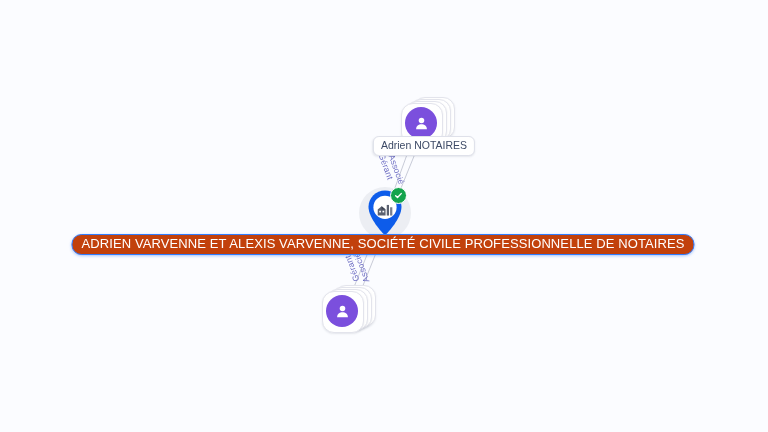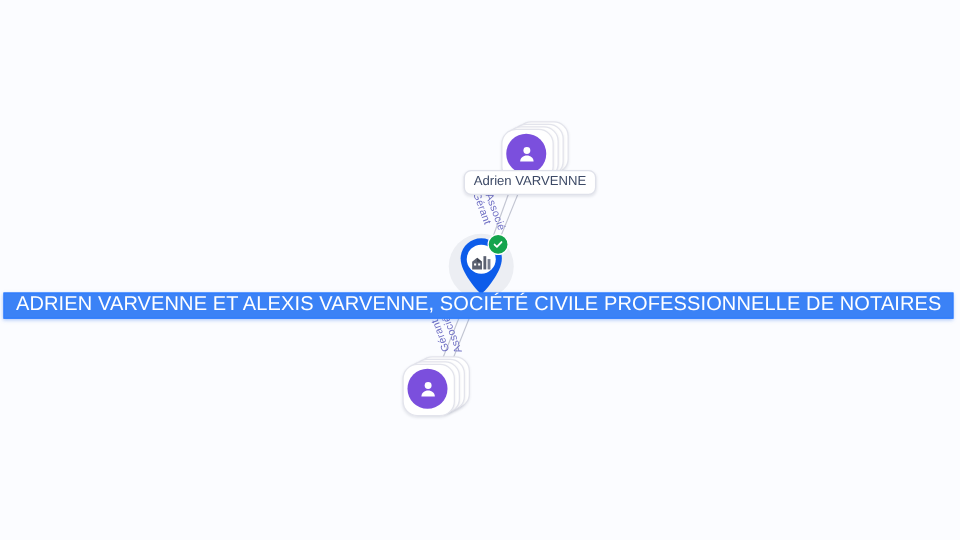--- a/index.html
+++ b/index.html
@@ -130,25 +130,25 @@
     display: flex;
     align-items: center;
     justify-content: center;
   }
 
   
   .title-bar {
     position: absolute;
     transform: translateX(-50%);
     white-space: nowrap;
-    background: #3b82f6;
+    background: #c2410c;
     border: 1.5px solid #2f7dff;
-    border-radius: 0;
+    border-radius: 10px;
     color: #ffffff;
-    font-size: 16px;
+    font-size: 13px;
     letter-spacing: 0.1px;
     line-height: 14px;
     padding: 2px 9px 3px 9px;
     box-shadow: 0 1px 3px rgba(13,92,234,0.35);
   }
 
   
   .edge-label {
     position: absolute;
     white-space: nowrap;
@@ -194,21 +194,21 @@
       <div class="stack-card c1"></div>
       <div class="stack-card c0"></div>
       <div class="avatar-circle">
         <svg width="19" height="19" viewBox="0 0 24 24" aria-hidden="true">
           <circle cx="12" cy="8.1" r="3.5" fill="#ffffff"></circle>
           <path d="M5.2 19.2c0-3.7 3.1-6.1 6.8-6.1s6.8 2.4 6.8 6.1z" fill="#ffffff"></path>
         </svg>
       </div>
     </div>
   </div>
-  <div class="node-label" style="left:424px; top:136px;">Adrien VARVENNE</div>
+  <div class="node-label" style="left:424px; top:136px;">Adrien NOTAIRES</div>
 
   <div class="node" style="left:345px; top:308px;">
     <div class="person-stack">
       <div class="stack-card c3"></div>
       <div class="stack-card c2"></div>
       <div class="stack-card c1"></div>
       <div class="stack-card c0"></div>
       <div class="avatar-circle">
         <svg width="19" height="19" viewBox="0 0 24 24" aria-hidden="true">
           <circle cx="12" cy="8.1" r="3.5" fill="#ffffff"></circle>

